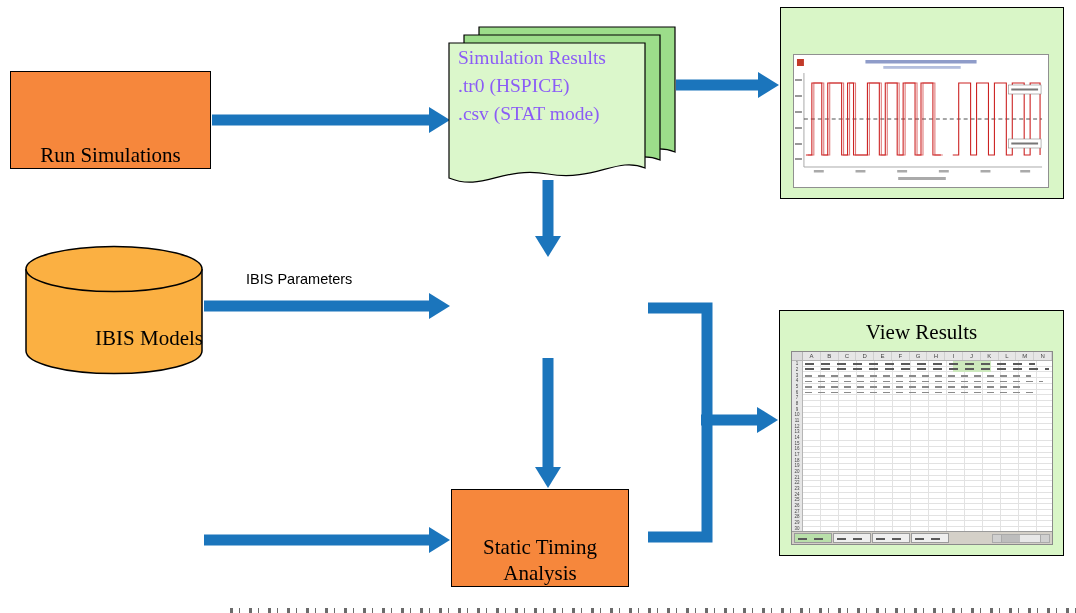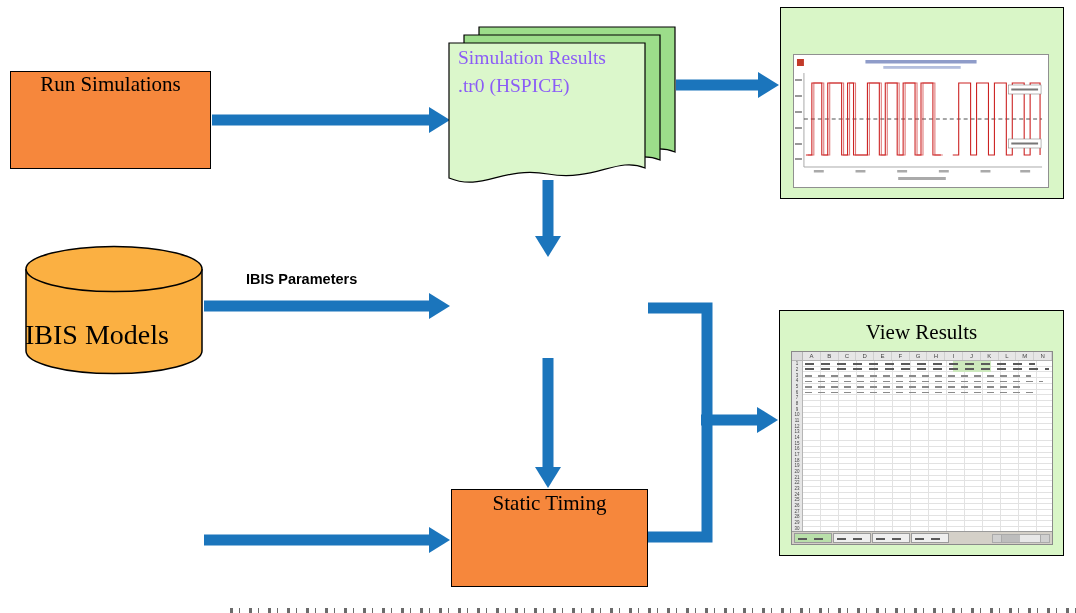--- a/index.html
+++ b/index.html
@@ -3,37 +3,37 @@
 <meta charset="utf-8">
 <title>Simulation Flow Diagram</title>
 <style>
   * { margin:0; padding:0; box-sizing:border-box; }
   body { background:#fff; font-family:"Liberation Serif", serif; }
   .canvas { position:relative; width:1076px; height:613px; background:#fff; overflow:hidden; }
 
   .arrows { position:absolute; left:0; top:0; z-index:1; }
 
   .process { position:absolute; z-index:2; background:#F6873C; border:1.6px solid #000;
-             display:flex; align-items:flex-start; justify-content:center; text-align:center;
+             display:flex; align-items:flex-end; justify-content:center; text-align:center;
              font-size:21px; color:#000; }
   .run { left:10px;  top:71px;  width:201px; height:98px; }
   .wa  { left:451px; top:257px; width:197px; height:100px; }
-  .sta { left:451px; top:489px; width:197px; height:98px; line-height:1.25; }
+  .sta { left:451px; top:489px; width:178px; height:98px; line-height:1.25; }
 
   .docstack { position:absolute; left:448px; top:26px; width:232px; height:182px; z-index:2; }
   .doc-text { position:absolute; left:10px; top:18px; width:200px; font-size:19.5px;
               line-height:28px; color:#8b5cf6; }
 
   .cylinder { position:absolute; z-index:2; width:178px; height:130px; }
   .ibis   { left:25px; top:245px; }
   .timing { left:25px; top:475px; }
-  .cyl-label { position:absolute; left:0; right:0; bottom:24px; text-align:left; font-size:28px; }
+  .cyl-label { position:absolute; left:0; right:0; bottom:24px; text-align:right; font-size:21px; }
 
   .flow-label { position:absolute; left:246px; top:271px; z-index:2;
-                font-family:"Liberation Sans", sans-serif; font-weight:bold; font-size:14.5px; color:#000; }
+                font-family:"Liberation Sans", sans-serif; font-weight:normal; font-size:14.5px; color:#000; }
 
   .view-panel { position:absolute; z-index:2; background:#D9F6C7; border:1px solid #000; }
   .waveforms { left:780px; top:7px;   width:284px; height:192px; }
   .results   { left:779px; top:310px; width:285px; height:246px; }
   .panel-title { text-align:center; font-size:21px; margin-top:9px; }
 
   .chart { position:absolute; left:12px; right:14px; top:46px; bottom:10px;
            background:#fff; border:1px solid #909090; }
   .chart svg { display:block; width:100%; height:100%; }
 
@@ -106,20 +106,21 @@
     <svg width="232" height="182" viewBox="0 0 232 182">
       <g stroke="#000" stroke-width="1.2">
         <path d="M31,1 L227,1 L227,126 C199,114 177,140 130,132 C83,124 65,150 31,136 Z" fill="#9CDD8A"></path>
         <path d="M16,9 L212,9 L212,134 C184,122 162,148 115,140 C68,132 50,158 16,144 Z" fill="#9CDD8A"></path>
         <path d="M1,17 L197,17 L197,142 C169,130 147,156 100,148 C53,140 35,166 1,152 Z" fill="#DBF7CB"></path>
       </g>
     </svg>
     <div class="doc-text">
       <div>Simulation Results</div>
       <div>.tr0 (HSPICE)</div>
+      <div>.csv (STAT mode)</div>
     </div>
   </div>
 
   <div class="view-panel waveforms">
     <div class="chart">
       <svg viewBox="0 0 256 132" preserveAspectRatio="none">
         <rect x="3" y="4" width="7" height="7" fill="#c23b2a"></rect>
         <rect x="72" y="5" width="112" height="3.5" fill="#8f9cc9"></rect>
         <rect x="90" y="11" width="78" height="2.8" fill="#b3bedd"></rect>
         <g fill="#999">
@@ -165,20 +166,21 @@
     <div class="cyl-label">IBIS Models</div>
   </div>
 
   <div class="flow-label">IBIS Parameters</div>
 
 
 
   <div class="process sta">
     <span>
       <div>Static Timing</div>
+      <div>Analysis</div>
     </span>
   </div>
 
   <div class="view-panel results">
     <div class="panel-title">View Results</div>
     <div class="sheet">
       <div class="corner"></div>
       <div class="col-letters">
         <span class="col-letter">A</span>
           <span class="col-letter">B</span>

